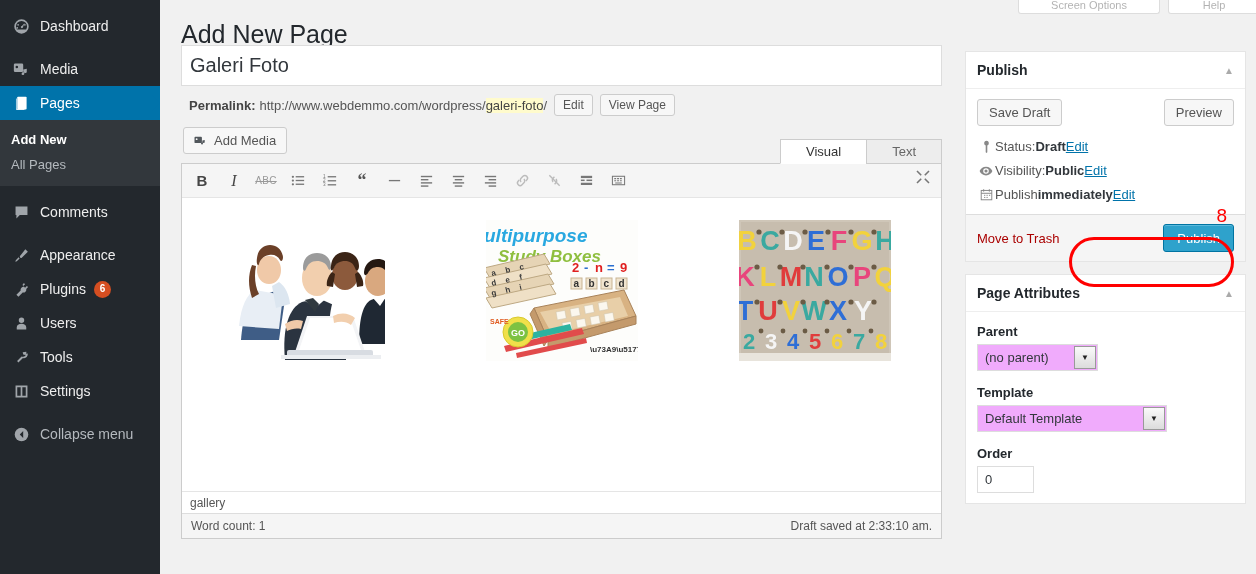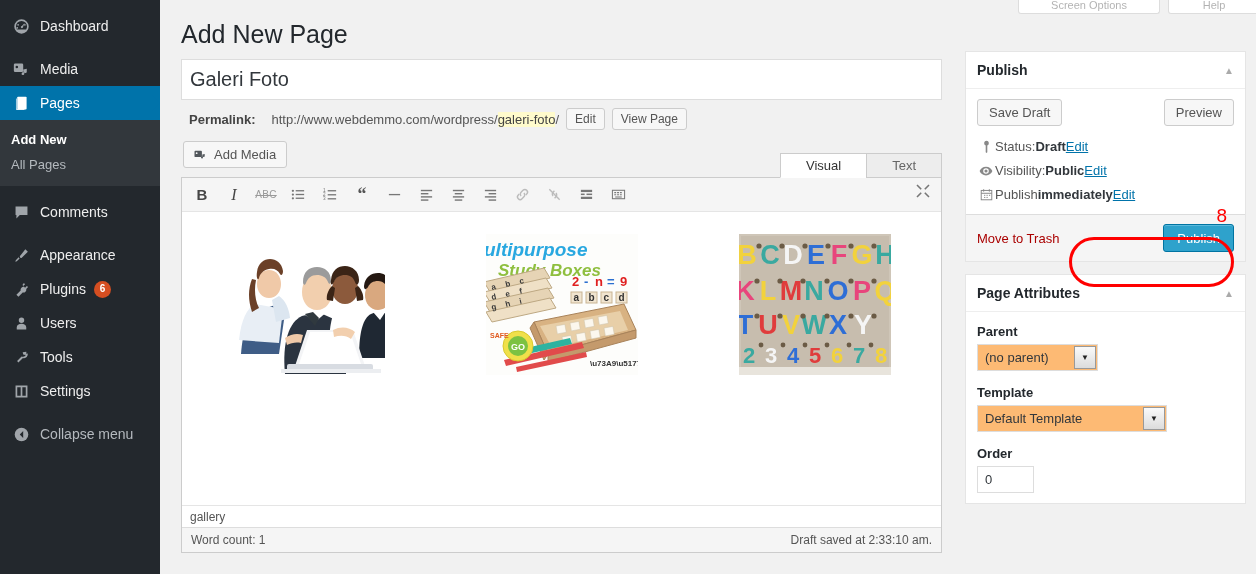--- a/index.html
+++ b/index.html
@@ -65,33 +65,33 @@
 
   
   #main { position: absolute; left: 160px; top: 18px; right: 0; bottom: 0; }
   .page-title {
     position: absolute; left: 21px; top: 0;
     font-size: 25px; font-weight: 400; color: #23282d;
     line-height: 32px;
   }
 
   
-  #editor-col { position: absolute; left: 21px; top: 41px; width: 694px; }
+  #editor-col { position: absolute; left: 21px; top: 27px; width: 694px; }
 
   #title-input {
     width: 761px; height: 41px; padding: 3px 8px;
     font-size: 20px; font-family: "Liberation Sans", sans-serif;
     color: #32373c; border: 1px solid #ddd; background: #fff;
     outline: none;
   }
   .permalink-row {
     margin-top: 7px; padding-left: 8px; font-size: 13px; color: #444;
     display: flex; align-items: center; height: 24px;
   }
-  .permalink-row .pl-label { font-weight: 700; margin-right: 16px; }
+  .permalink-row .pl-label { font-weight: 700; margin-right: 4px; }
   .permalink-row .pl-url { color: #555; }
   .permalink-row .pl-slug { background: #fffbcc; }
   .sm-btn {
     margin-left: 7px; height: 22px; padding: 0 8px;
     font-size: 12px; font-family: "Liberation Sans", sans-serif;
     color: #555; background: #f7f7f7; border: 1px solid #ccc;
     border-radius: 3px; cursor: pointer; line-height: 20px;
   }
 
   
@@ -194,21 +194,21 @@
     font-size: 19px; color: #f00; font-weight: 400;
   }
   .redring {
     position: absolute; border: 3px solid #f00; border-radius: 26px;
     left: 103px; top: 185px; width: 165px; height: 50px; pointer-events: none;
   }
 
   .attr-label { font-size: 13px; font-weight: 700; color: #23282d; margin: 2px 0 5px 0; }
   .sel-wrap { position: relative; display: inline-block; margin-bottom: 12px; }
   .sel-box {
-    height: 27px; border: 1px solid #ddd; background: #fdba74;
+    height: 27px; border: 1px solid #ddd; background: #f0abfc;
     display: flex; align-items: center; font-size: 13px; color: #32373c;
     padding: 0 30px 0 7px; cursor: pointer;
   }
   .sel-arrow {
     position: absolute; right: 2px; top: 2px; width: 22px; height: 23px;
     background: linear-gradient(#fafafa,#dcdcdc);
     border: 1px solid #999; display: flex; align-items: center; justify-content: center;
     font-size: 8px; color: #222;
   }
   .num-input {

